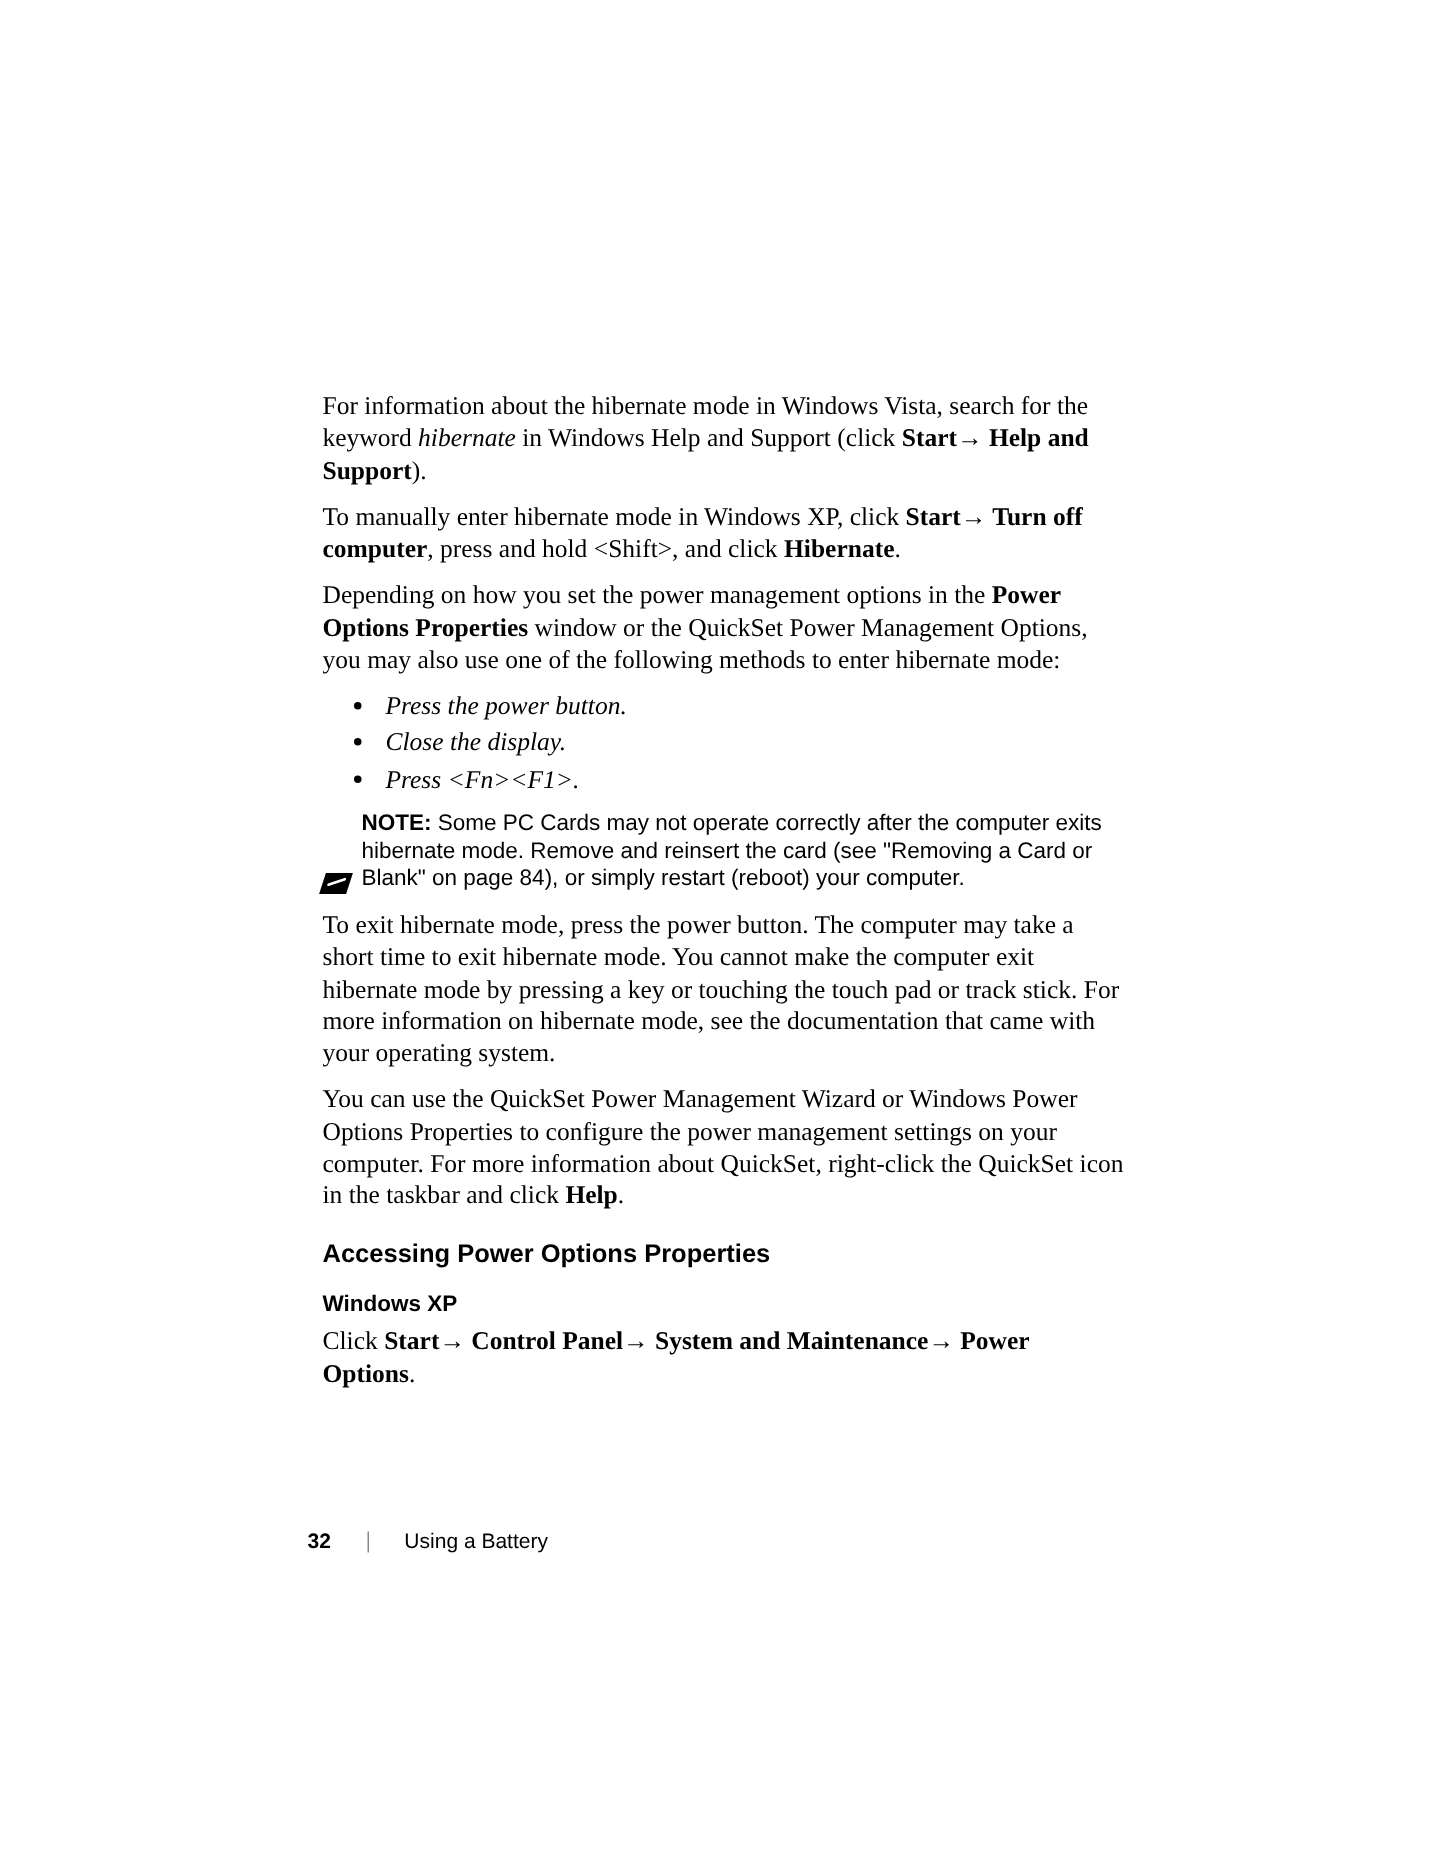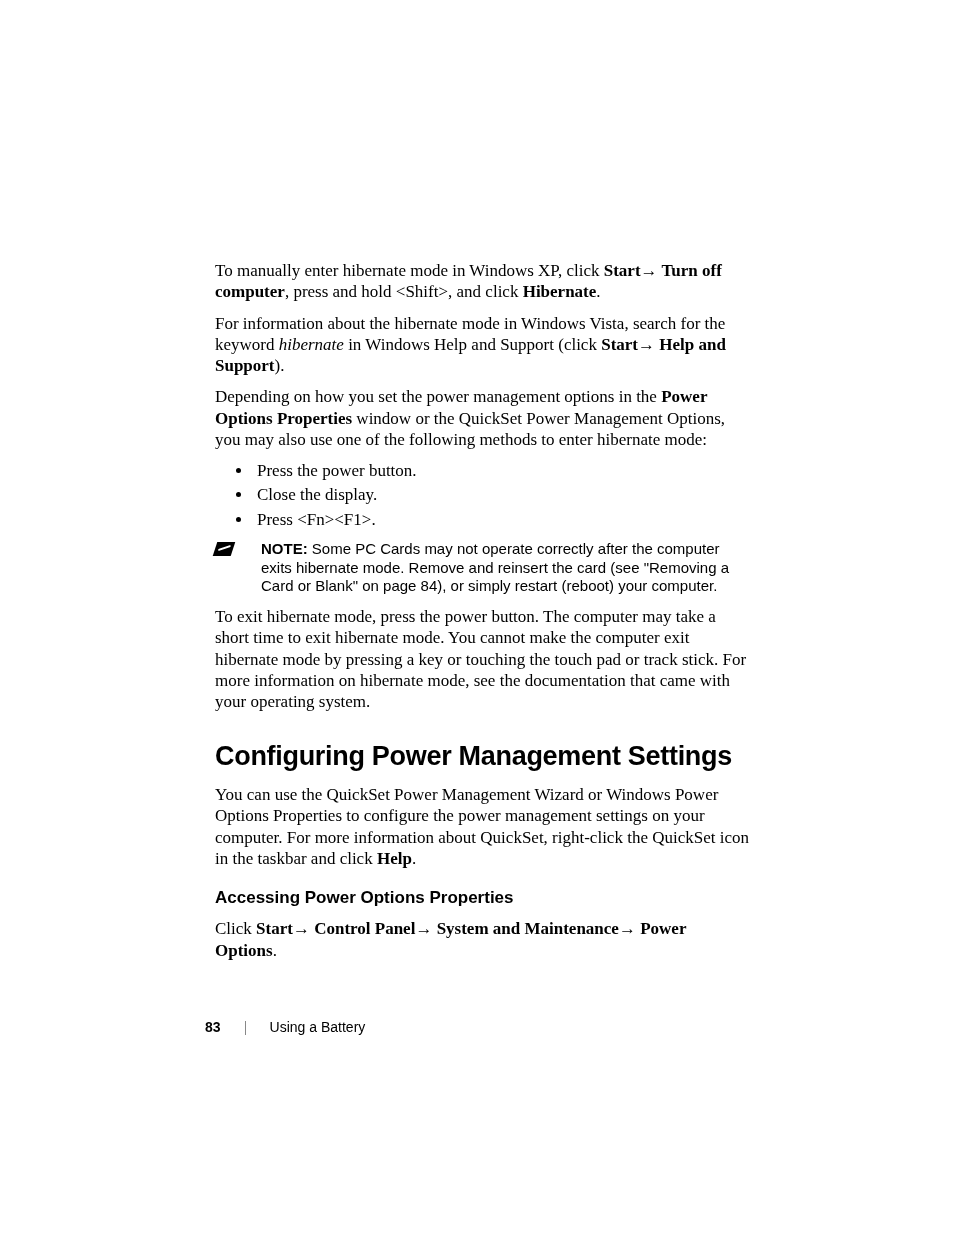--- a/index.html
+++ b/index.html
@@ -18,33 +18,33 @@
     line-height: 1.25;
   }
   .para {
     margin: 0 0 10px 0;
   }
   .bold { font-weight: bold; }
   .italic { font-style: italic; }
   ul.bullets {
     margin: 4px 0 10px 0;
     padding-left: 38px;
+    font-style: italic;
   }
   ul.bullets li {
     margin: 3px 0;
     padding-left: 4px;
   }
   .note-block {
     display: flex;
-    align-items: flex-start;
+    align-items: flex-end;
     margin: 6px 0 10px 0;
     font-family: Arial, Helvetica, sans-serif;
     font-size: 15px;
     line-height: 1.25;
-    gap: 20px;
   }
   .note-icon {
     flex: 0 0 auto;
     width: 18px;
     height: 14px;
     margin: 2px 8px 0 0;
     background: #000;
     position: relative;
     transform: skewX(-18deg);
   }
@@ -97,25 +97,25 @@
   }
   
   .seg { white-space: normal; }
 </style>
 </head>
 <body>
 
 <div class="page">
 
   <p class="para seg">
-    <span>To manually enter hibernate mode in Windows XP, click </span><span class="bold">Start</span><span class="bold">→ </span><span class="bold">Turn off computer</span><span>, press and hold &lt;Shift&gt;, and click </span><span class="bold">Hibernate</span><span>.</span>
+    <span>For information about the hibernate mode in Windows Vista, search for the keyword </span><span class="italic">hibernate</span><span> in Windows Help and Support (click </span><span class="bold">Start</span><span class="bold">→ </span><span class="bold">Help and Support</span><span>).</span>
   </p>
 
   <p class="para seg">
-    <span>For information about the hibernate mode in Windows Vista, search for the keyword </span><span class="italic">hibernate</span><span> in Windows Help and Support (click </span><span class="bold">Start</span><span class="bold">→ </span><span class="bold">Help and Support</span><span>).</span>
+    <span>To manually enter hibernate mode in Windows XP, click </span><span class="bold">Start</span><span class="bold">→ </span><span class="bold">Turn off computer</span><span>, press and hold &lt;Shift&gt;, and click </span><span class="bold">Hibernate</span><span>.</span>
   </p>
 
   <p class="para seg">
     <span>Depending on how you set the power management options in the </span><span class="bold">Power Options Properties</span><span> window or the QuickSet Power Management Options, you may also use one of the following methods to enter hibernate mode:</span>
   </p>
 
   <ul class="bullets">
     <li>Press the power button.</li>
     <li>Close the display.</li>
     <li>Press &lt;Fn&gt;&lt;F1&gt;.</li>
@@ -123,30 +123,30 @@
 
   <div class="note-block">
     <div class="note-icon"></div>
     <div class="note-text">
       <span class="note-label">NOTE:</span><span> Some PC Cards may not operate correctly after the computer exits hibernate mode. Remove and reinsert the card (see "Removing a Card or Blank" on page 84), or simply restart (reboot) your computer.</span>
     </div>
   </div>
 
   <p class="para">To exit hibernate mode, press the power button. The computer may take a short time to exit hibernate mode. You cannot make the computer exit hibernate mode by pressing a key or touching the touch pad or track stick. For more information on hibernate mode, see the documentation that came with your operating system.</p>
 
-  <h1 class="section">Configuring Power Management Settings</h1>
 
   <p class="para seg">
     <span>You can use the QuickSet Power Management Wizard or Windows Power Options Properties to configure the power management settings on your computer. For more information about QuickSet, right-click the QuickSet icon in the taskbar and click </span><span class="bold">Help</span><span>.</span>
   </p>
 
   <h2 class="subsection">Accessing Power Options Properties</h2>
 
+  <h3 class="osheading">Windows XP</h3>
 
   <p class="para seg">
     <span>Click </span><span class="bold">Start</span><span class="bold">→ </span><span class="bold">Control Panel</span><span class="bold">→ </span><span class="bold">System and Maintenance</span><span class="bold">→ </span><span class="bold">Power Options</span><span>.</span>
   </p>
 
 </div>
 
 <div class="footer">
-  <span class="pagenum">83</span><span class="divider"></span><span>Using a Battery</span>
+  <span class="pagenum">32</span><span class="divider"></span><span>Using a Battery</span>
 </div>
 
 </body></html>

